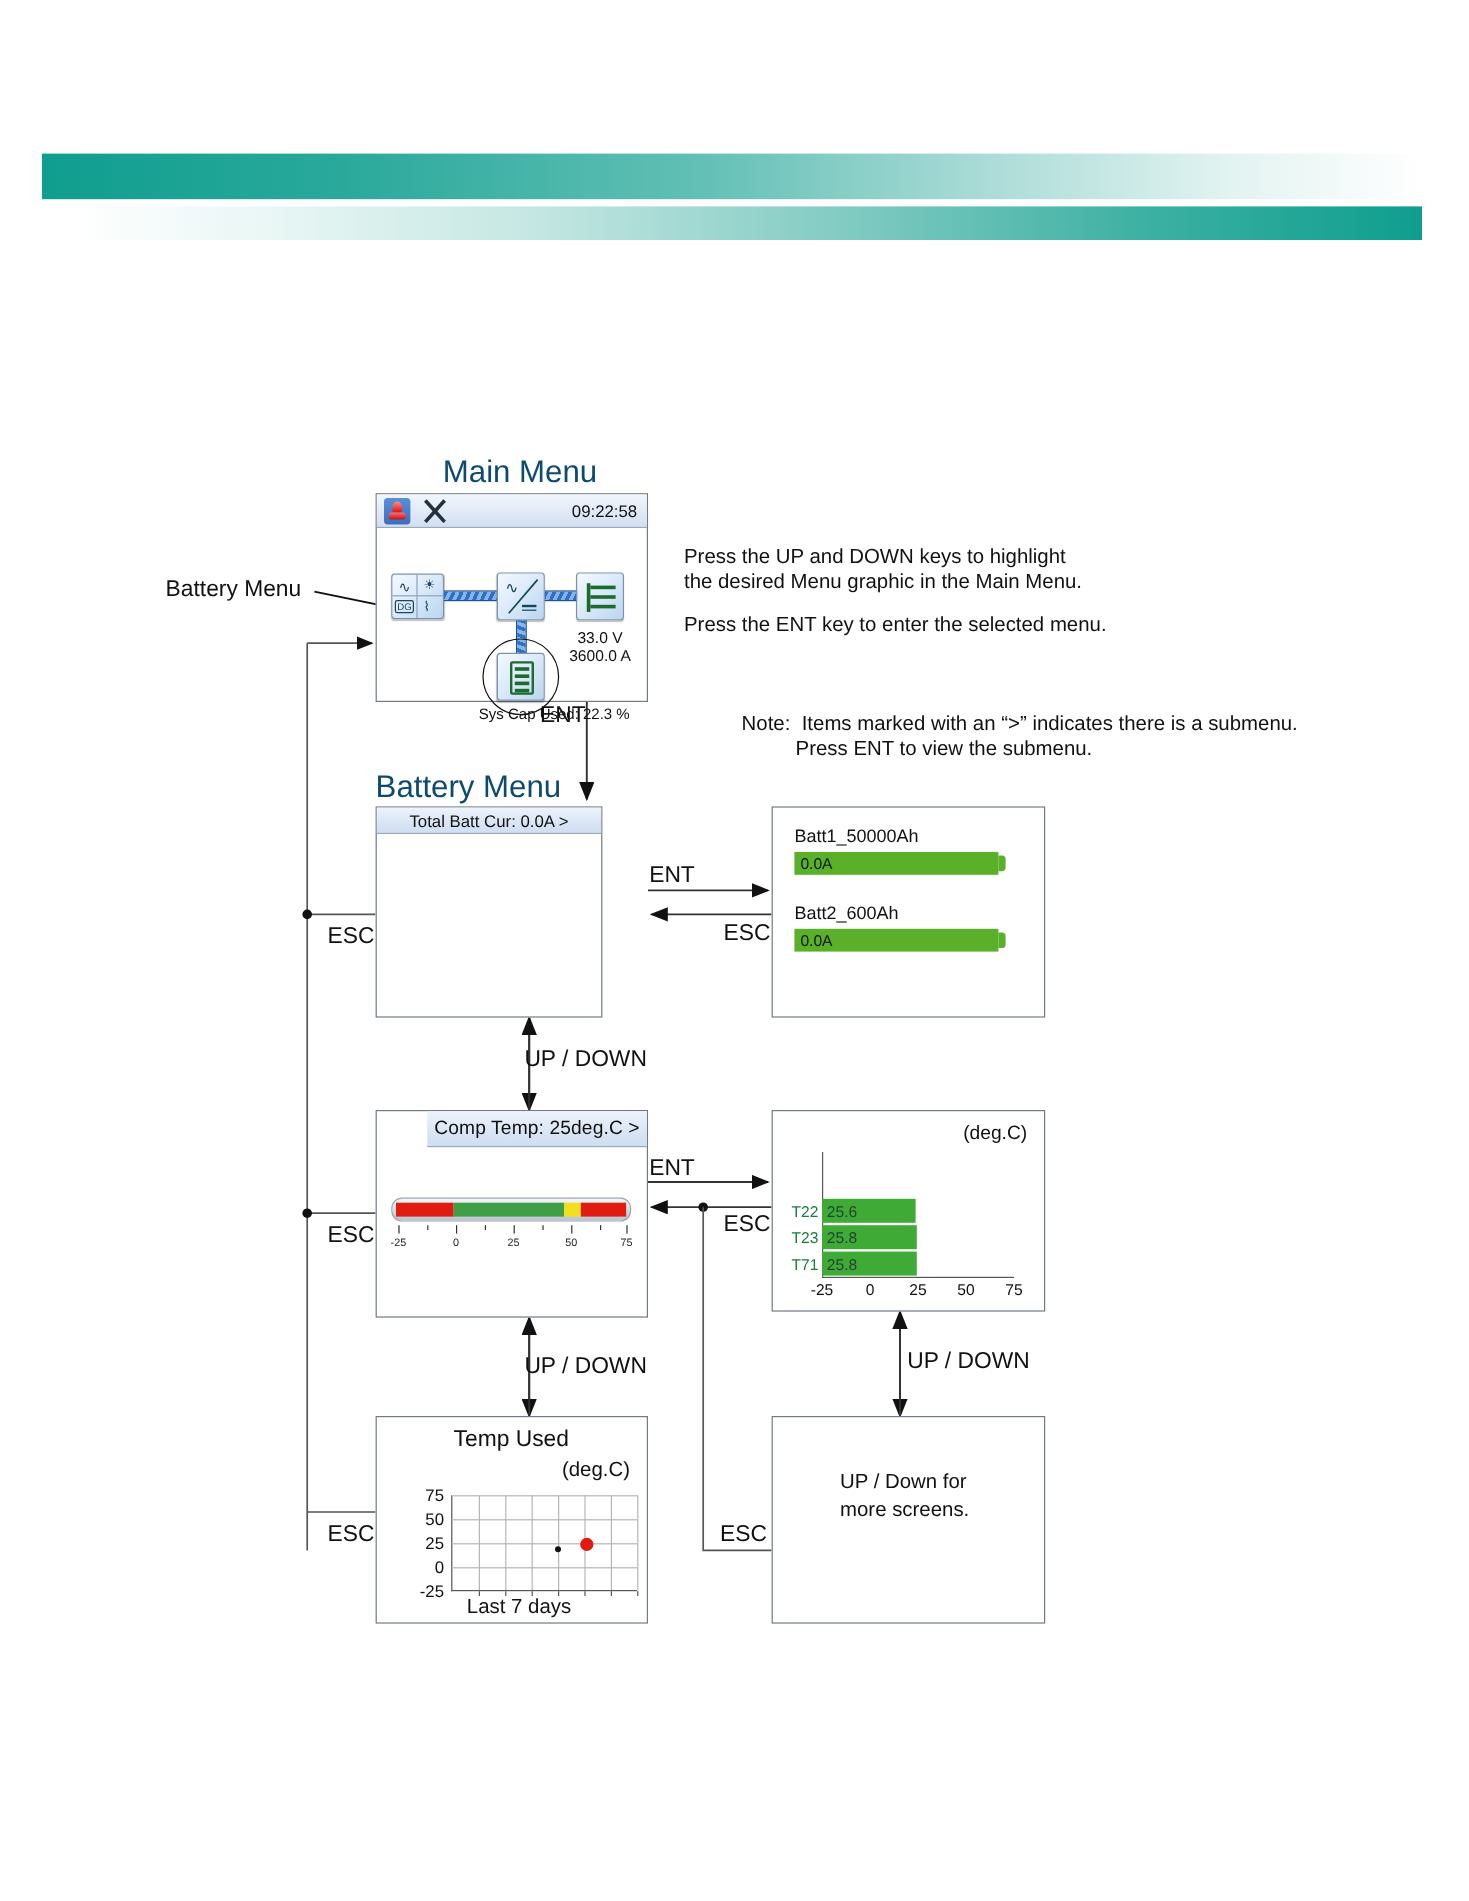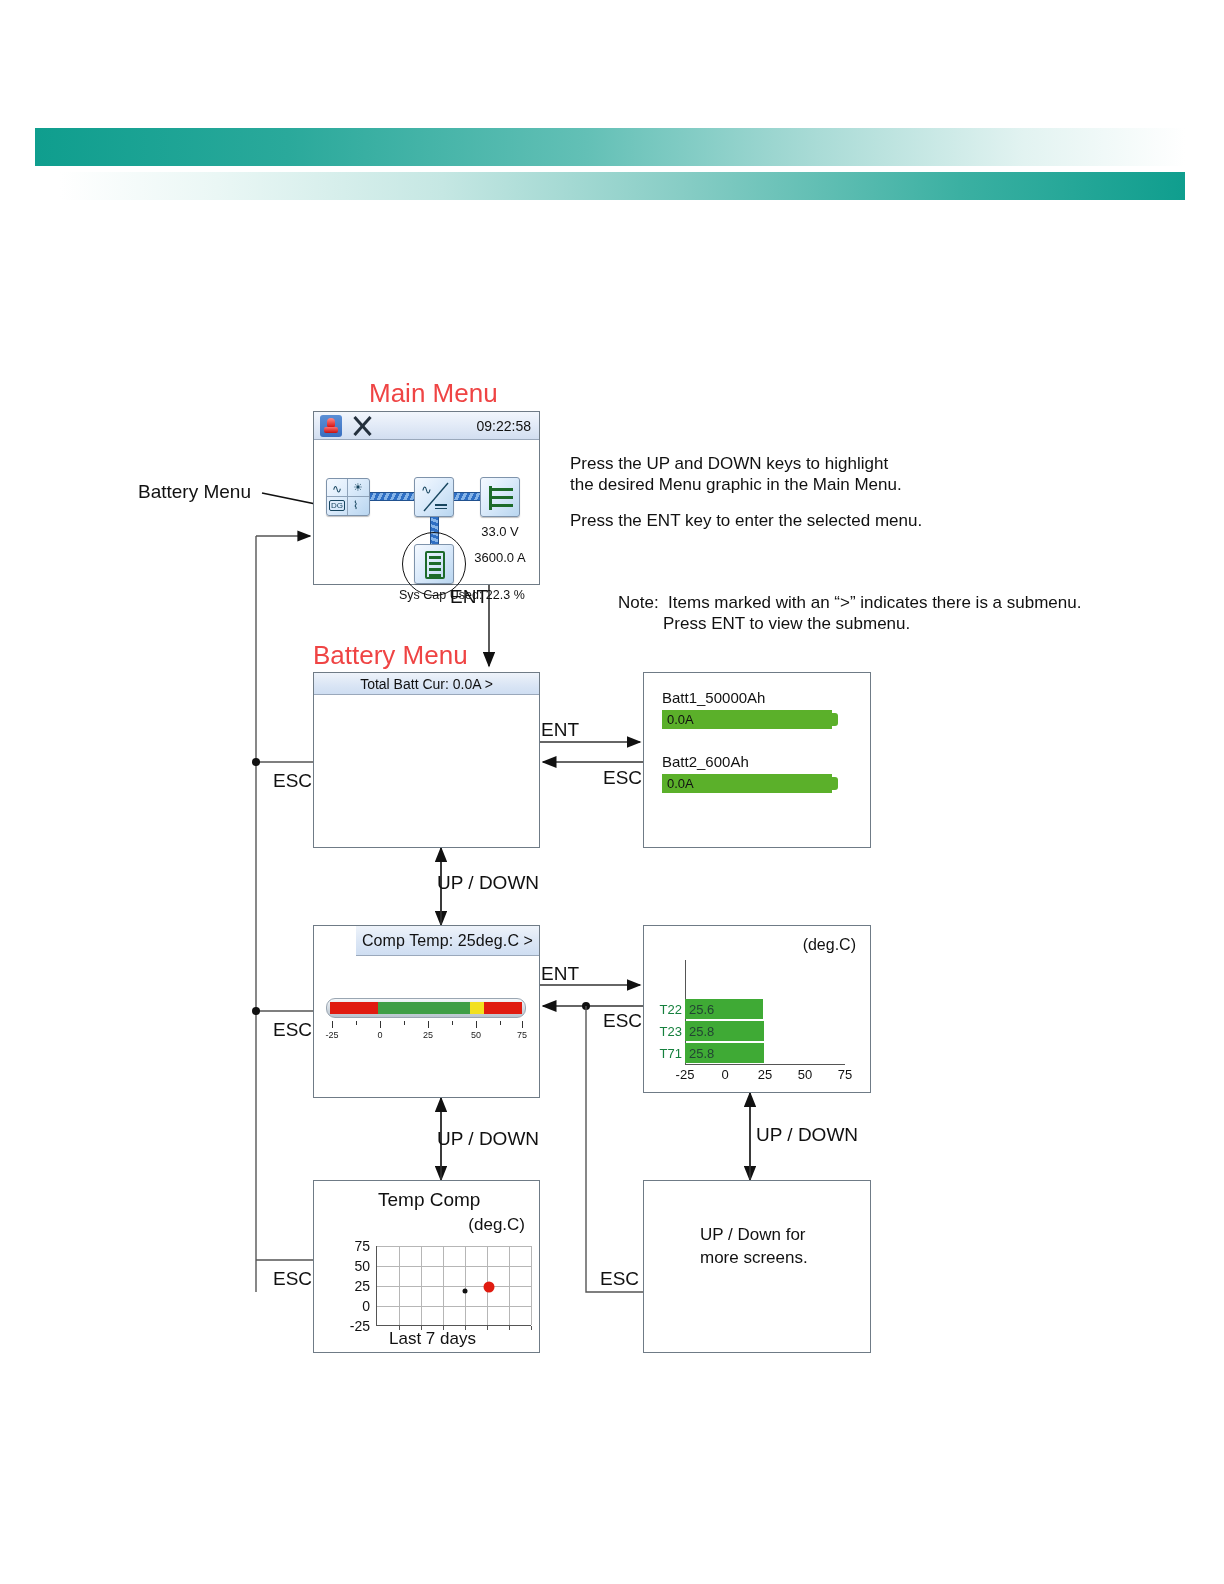--- a/index.html
+++ b/index.html
@@ -43,21 +43,21 @@
   
   .dlabel {
     position:absolute;
     font-size:19px;
     color:#111;
     white-space:nowrap;
   }
   .heading {
     position:absolute;
     font-size:26px;
-    color:#ef4444;
+    color:#0c4a6e;
     white-space:nowrap;
   }
 
   .para {
     position:absolute;
     font-size:17px;
     line-height:23px;
     color:#111;
     white-space:pre;
   }
@@ -317,26 +317,26 @@
     <div class="flowbox" style="left:100px; top:104px; width:40px; height:40px;">
       <div style="position:absolute;left:10px;top:6px;width:20px;height:28px;border:2px solid #1d6b2a;border-radius:2px;">
         <div style="height:3px;background:#1d6b2a;margin:3px 2px 0 2px;"></div>
         <div style="height:3px;background:#1d6b2a;margin:3px 2px 0 2px;"></div>
         <div style="height:3px;background:#1d6b2a;margin:3px 2px 0 2px;"></div>
         <div style="height:3px;background:#1d6b2a;margin:3px 2px 0 2px;"></div>
       </div>
     </div>
 
     <div class="mm-readout" style="left:150px; top:84px; width:72px;">33.0 V</div>
-    <div class="mm-readout" style="left:150px; top:110px; width:72px;">3600.0 A</div>
+    <div class="mm-readout" style="left:150px; top:99px; width:72px;">3600.0 A</div>
     <div class="mm-syscap" style="left:85px; top:148px;">Sys Cap Used: 22.3 %</div>
   </div>
 </div>
 
-<div class="screen" style="left:313px; top:672px; width:227px; height:176px;">
+<div class="screen" style="left:313px; top:672px; width:189px; height:176px;">
   <div class="screen-title-bar">Total Batt Cur: 0.0A &gt;</div>
 </div>
 
 <div class="screen" style="left:643px; top:672px; width:228px; height:176px;">
   <div class="batt-row" style="left:18px; top:16px; width:177px;">
     <div class="blabel">Batt1_50000Ah</div>
     <div class="bar-outer">
       <div class="bar-fill" style="width:170px;">
         <span>0.0A</span>
         <span class="bar-cap"></span>
@@ -406,21 +406,21 @@
 
     <span class="tc-xtick" style="left:41px;  top:141px;">-25</span>
     <span class="tc-xtick" style="left:81px;  top:141px;">0</span>
     <span class="tc-xtick" style="left:121px; top:141px;">25</span>
     <span class="tc-xtick" style="left:161px; top:141px;">50</span>
     <span class="tc-xtick" style="left:201px; top:141px;">75</span>
   </div>
 </div>
 
 <div class="screen" style="left:313px; top:1180px; width:227px; height:173px;">
-  <div class="sc-title" style="left:64px; top:8px;">Temp Comp</div>
+  <div class="sc-title" style="left:64px; top:8px;">Temp Used</div>
   <div class="sc-unit" style="right:14px; top:34px;">(deg.C)</div>
 
   <div class="sc-grid" style="left:62px; top:65px; width:155px; height:80px;">
     <span class="gv" style="left:22px;"></span>
     <span class="gv" style="left:44px;"></span>
     <span class="gv" style="left:66px;"></span>
     <span class="gv" style="left:88px;"></span>
     <span class="gv" style="left:110px;"></span>
     <span class="gv" style="left:132px;"></span>
     <span class="gv" style="left:154px;"></span>

